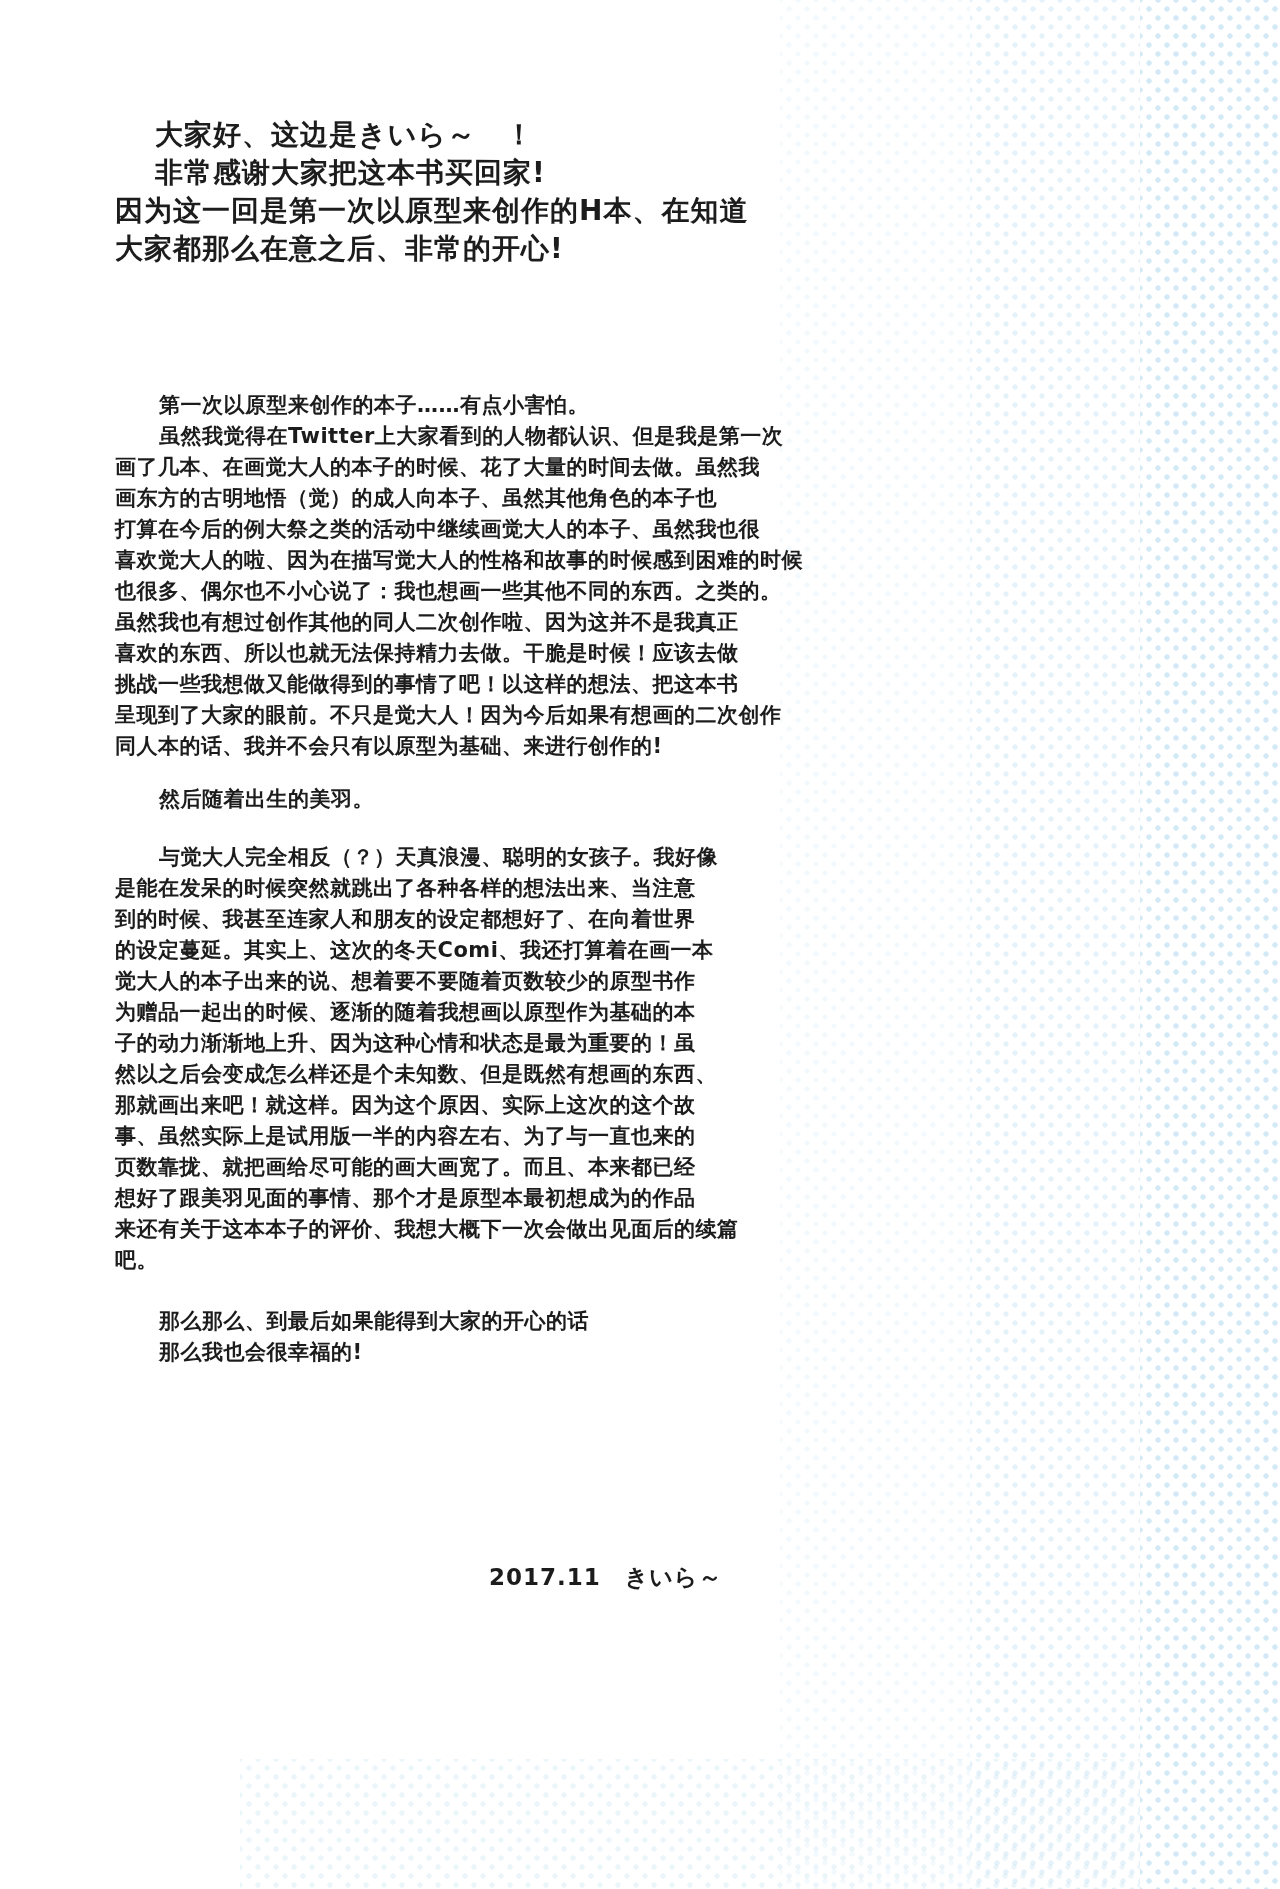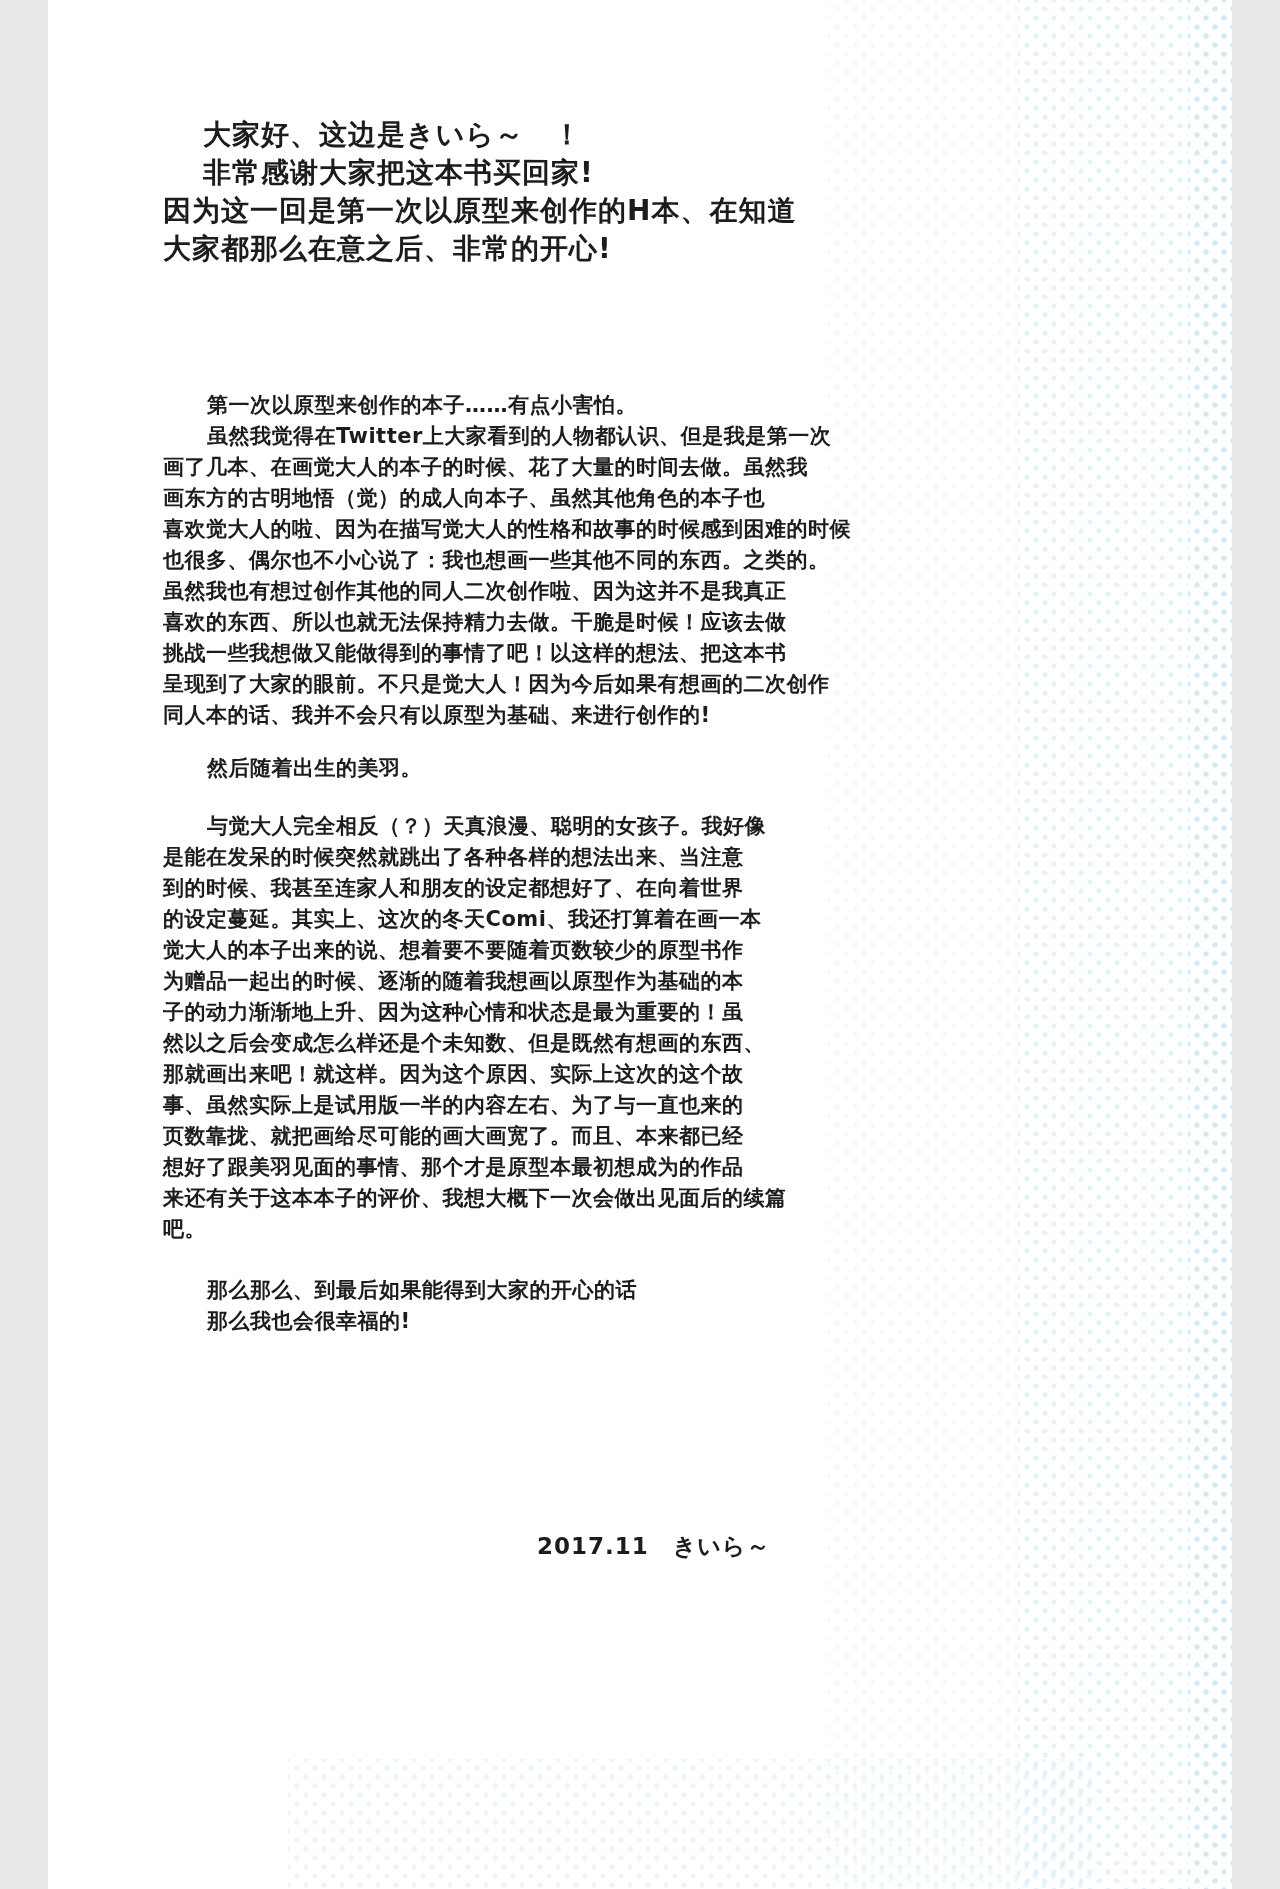--- a/index.html
+++ b/index.html
@@ -4,21 +4,21 @@
 <style>
   :root {
     --background: #ffffff;
     --text: #1c1c1c;
     --halftone-dot: #a8d4ec;
   }
   * { box-sizing: border-box; }
   html, body { margin: 0; padding: 0; background: #e9e9e9; }
   .page {
     position: relative;
-    width: 1184px;
+    width: 1280px;
     height: 1889px;
     margin: 0 auto;
     background: var(--background, #ffffff);
     color: var(--text, #1c1c1c);
     font-family: "DejaVu Sans", "Liberation Sans", sans-serif;
     overflow: hidden;
   }
   
   .dots {
     position: absolute;
@@ -84,20 +84,21 @@
       </div>
 
     <div class="para p1 indented">
         <div class="line">第一次以原型来创作的本子……有点小害怕。</div>
       </div>
 
     <div class="para p2 indent-first">
         <div class="line">虽然我觉得在Twitter上大家看到的人物都认识、但是我是第一次</div>
         <div class="line">画了几本、在画觉大人的本子的时候、花了大量的时间去做。虽然我</div>
         <div class="line">画东方的古明地悟（觉）的成人向本子、虽然其他角色的本子也</div>
+        <div class="line">打算在今后的例大祭之类的活动中继续画觉大人的本子、虽然我也很</div>
         <div class="line">喜欢觉大人的啦、因为在描写觉大人的性格和故事的时候感到困难的时候</div>
         <div class="line">也很多、偶尔也不小心说了：我也想画一些其他不同的东西。之类的。</div>
         <div class="line">虽然我也有想过创作其他的同人二次创作啦、因为这并不是我真正</div>
         <div class="line">喜欢的东西、所以也就无法保持精力去做。干脆是时候！应该去做</div>
         <div class="line">挑战一些我想做又能做得到的事情了吧！以这样的想法、把这本书</div>
         <div class="line">呈现到了大家的眼前。不只是觉大人！因为今后如果有想画的二次创作</div>
         <div class="line">同人本的话、我并不会只有以原型为基础、来进行创作的!</div>
       </div>
 
     <div class="para p3 indented">

